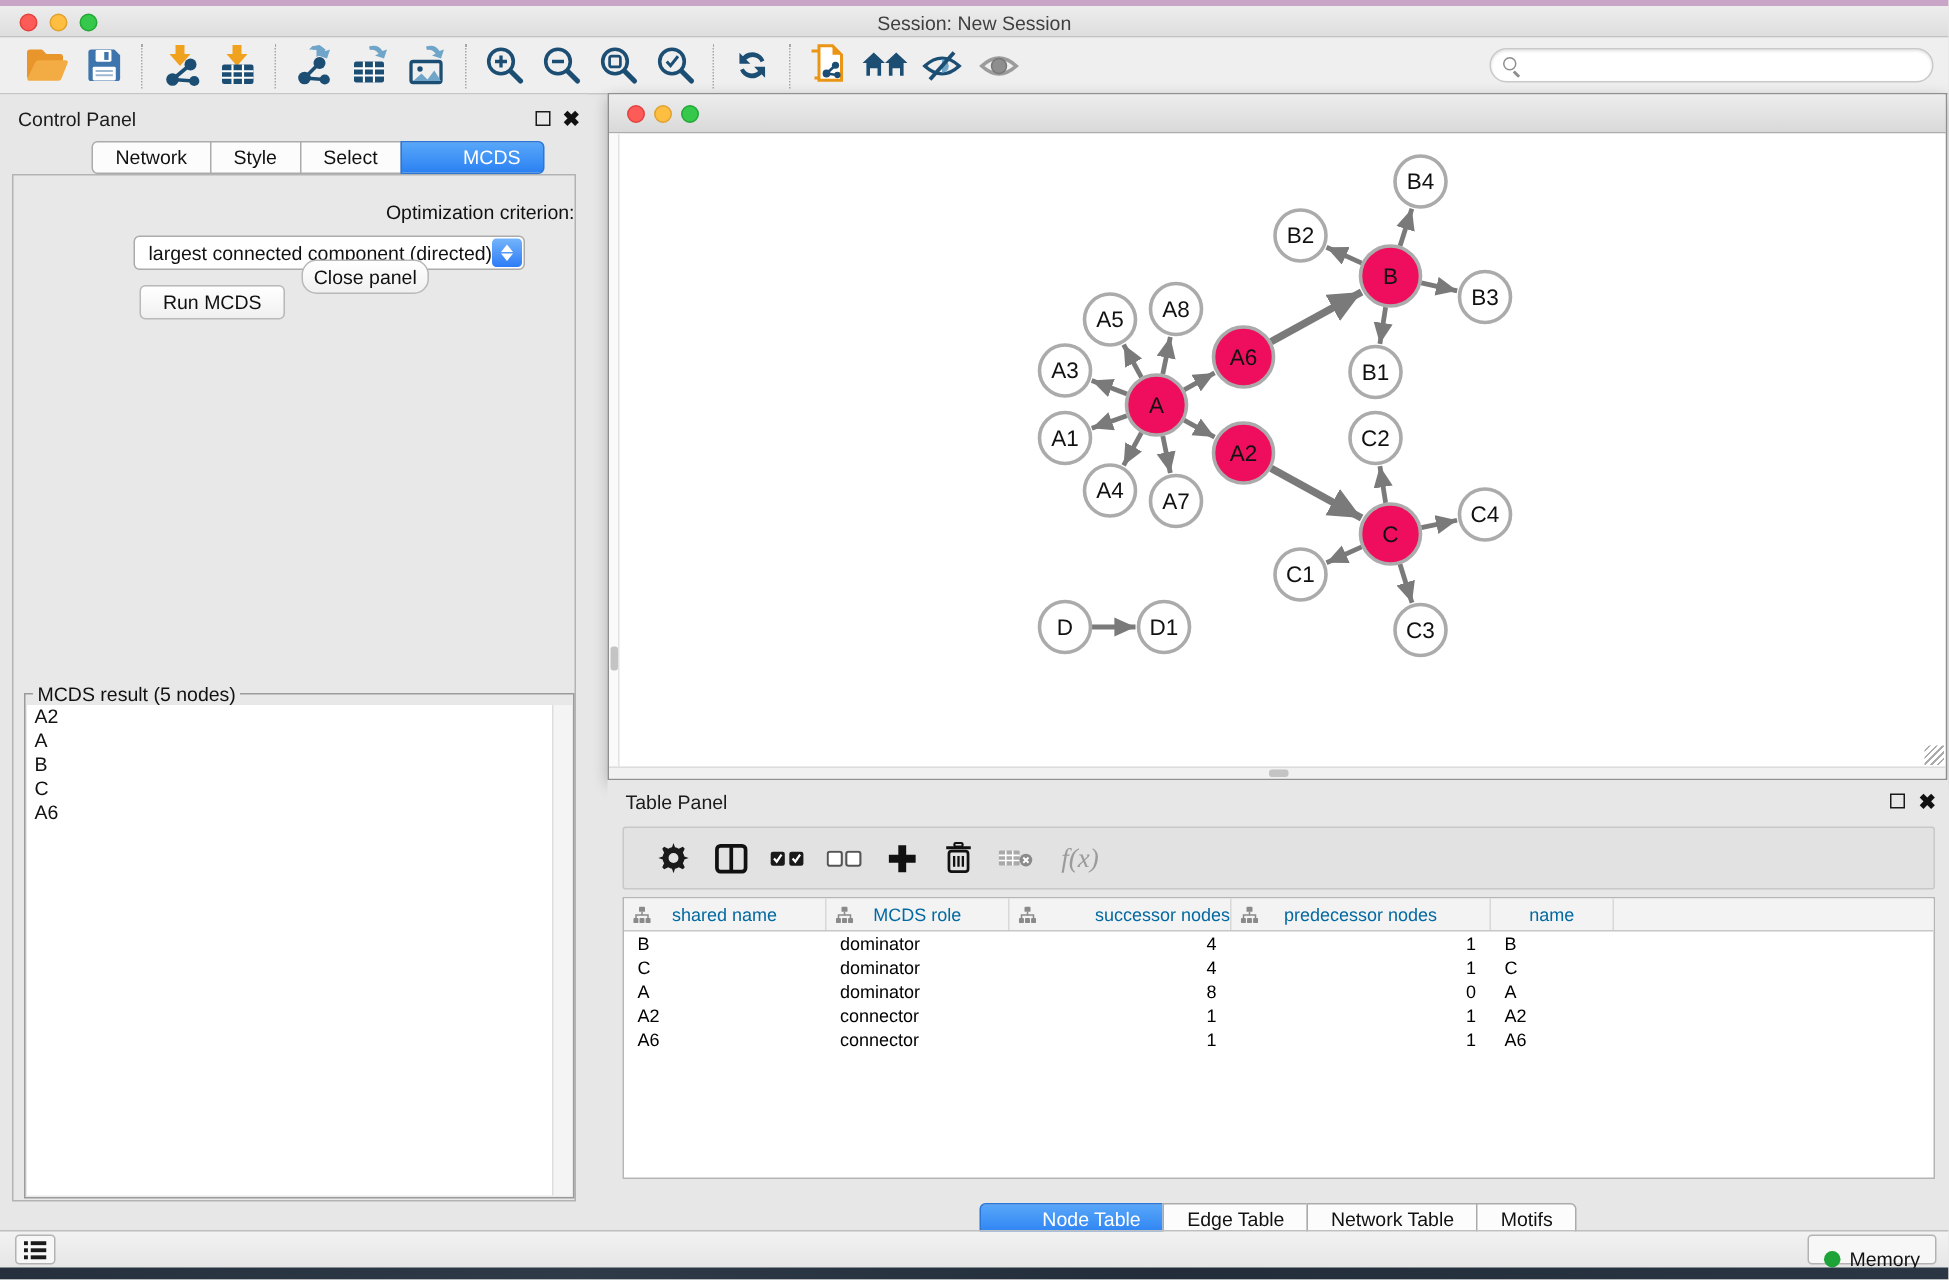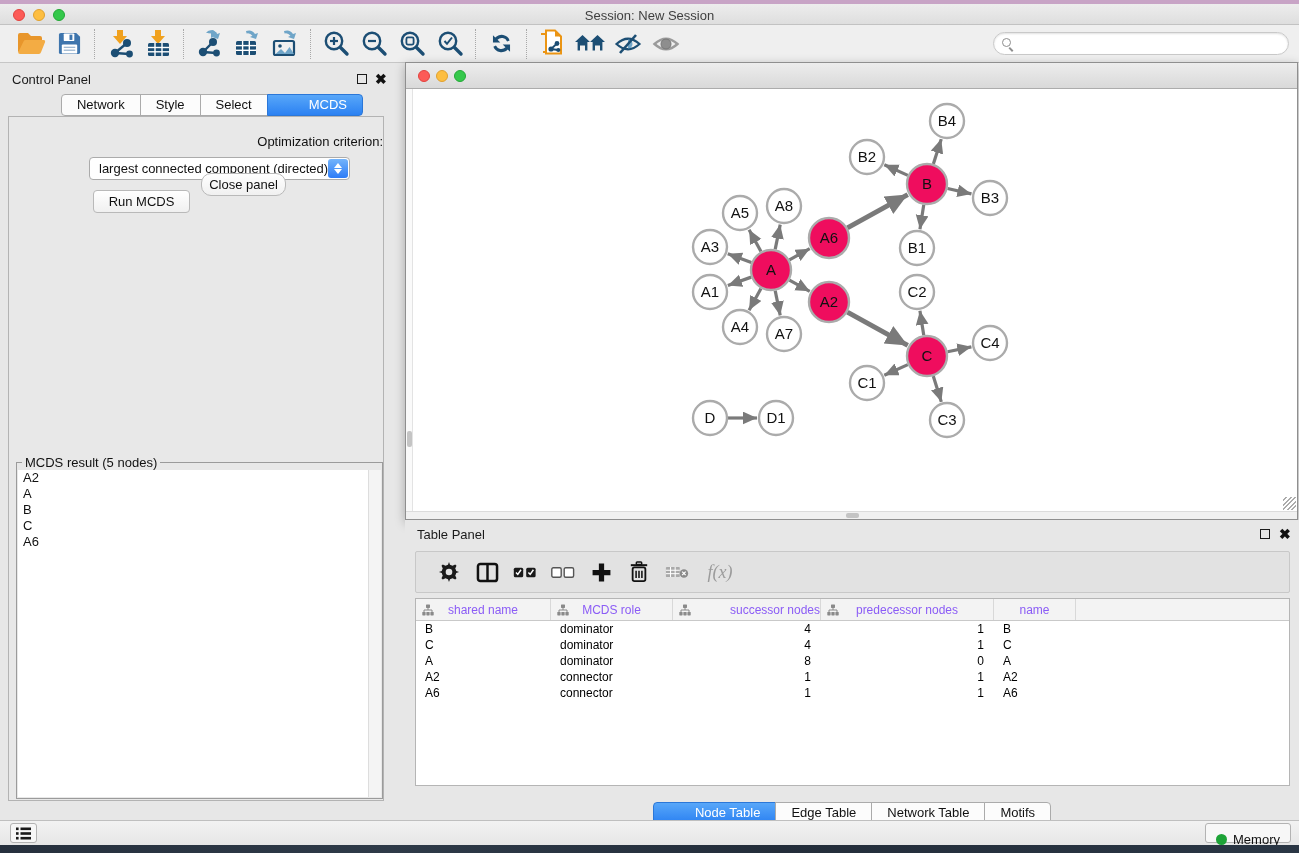--- a/index.html
+++ b/index.html
@@ -76,21 +76,21 @@
   
   .table-panel { position:absolute; left:405px; top:520px; width:894px; height:300px; background:#E7E7E7; }
   .tp-title { position:absolute; left:12px; top:7px; font-size:13px; color:#1B1B1B; }
   .tp-toolbar { position:absolute; left:10px; top:31px; width:875px; height:42px;
     background:#E2E2E2; border:1px solid #C8C8C8; border-radius:2px; display:flex; align-items:center; padding-left:14px; }
   .tpbtn { width:38px; height:34px; display:flex; align-items:center; justify-content:center; flex:0 0 auto; }
   .fx { font-family:"Liberation Serif", serif; font-style:italic; font-size:18px; color:#9B9B9B; }
   .dtable { position:absolute; left:10px; top:78px; width:875px; height:188px; background:#fff; border:1px solid #B5B5B5; }
   .thead { display:flex; height:22px; background:#F3F3F3; border-bottom:1px solid #C9C9C9; }
   .th { position:relative; display:flex; align-items:center; justify-content:center;
-    font-size:12px; color:#8b5cf6; border-right:1px solid #D8D8D8; }
+    font-size:12px; color:#0369a1; border-right:1px solid #D8D8D8; }
   .th .hier { position:absolute; left:6px; top:5px; }
   .trow { display:flex; height:16px; }
   .td { font-size:12px; color:#000; line-height:16px; overflow:hidden; white-space:nowrap; }
   .tp-tabs { position:absolute; left:0; top:282px; width:100%; display:flex; justify-content:center; }
 
   
   .statusbar { position:absolute; left:0; top:820px; width:1299px; height:25px;
     background:linear-gradient(#F2F2F2,#E6E6E6); border-top:1px solid #BFBFBF; }
   .list-btn { position:absolute; left:10px; top:2px; width:27px; height:20px; background:#F7F7F7;
     border:1px solid #B3B3B3; border-radius:3px; display:flex; align-items:center; justify-content:center; }

